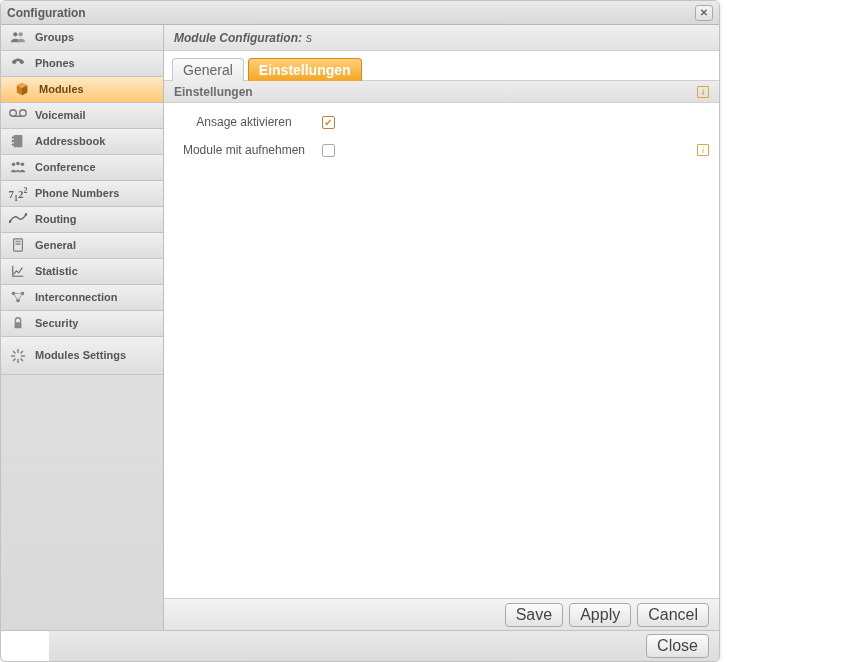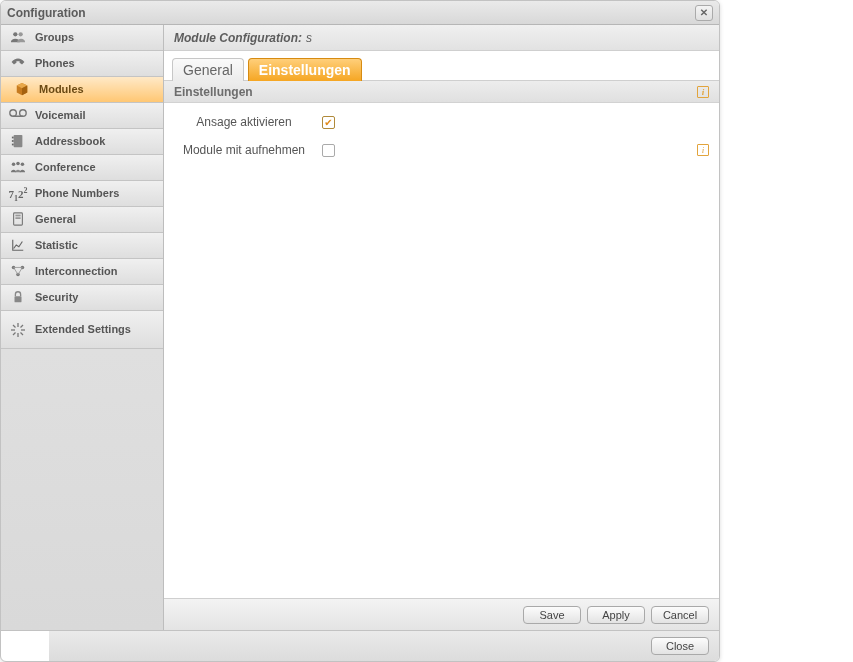--- a/index.html
+++ b/index.html
@@ -186,21 +186,21 @@
     display: flex; align-items: center; justify-content: flex-end;
     padding: 0 10px; gap: 6px;
   }
   .btn {
     min-width: 58px;
     padding: 2px 10px;
     border: 1px solid #a9a9a9;
     border-radius: 4px;
     background: linear-gradient(#fcfcfc,#e3e3e3);
     color: #444;
-    font-size: 11px;
+    font-size: 16px;
     text-align: center;
     cursor: pointer;
   }
   .window-footer {
     height: 30px;
     background: linear-gradient(#eaeaea,#dcdcdc);
     display: flex; align-items: center; justify-content: flex-end;
     padding: 0 10px;
     margin-left: 48px;
   }
@@ -282,20 +282,30 @@
                 <path d="M11 13c0-2 1.5-3 3-3s3 1 3 3" fill="#777"></path>
               </svg>
             </span>
           <span class="label">Conference</span>
         </div>
         <div class="sidebar-item">
           <span class="icon">
               <span style="font-family:Georgia,serif;font-size:11px;color:#666;font-weight:bold;">7<sub style="font-size:8px">1</sub>2<sup style="font-size:8px">2</sup></span>
             </span>
           <span class="label">Phone Numbers</span>
+        </div>
+        <div class="sidebar-item">
+          <span class="icon">
+              <svg width="18" height="12" viewBox="0 0 20 12">
+                <path d="M1 10 Q6 2 10 6 T19 2" fill="none" stroke="#666" stroke-width="1.5"></path>
+                <circle cx="1" cy="10" r="1.5" fill="#666"></circle>
+                <circle cx="19" cy="2" r="1.5" fill="#666"></circle>
+              </svg>
+            </span>
+          <span class="label">Routing</span>
         </div>
         <div class="sidebar-item">
           <span class="icon">
               <svg width="12" height="14" viewBox="0 0 12 16">
                 <rect x="1" y="1" width="10" height="14" rx="1" fill="none" stroke="#777" stroke-width="1.3"></rect>
                 <rect x="3" y="3" width="6" height="2" fill="#999"></rect>
                 <rect x="3" y="6" width="6" height="2" fill="#999"></rect>
               </svg>
             </span>
           <span class="label">General</span>
@@ -337,21 +347,21 @@
                   <line x1="8" y1="11" x2="8" y2="15"></line>
                   <line x1="1" y1="8" x2="5" y2="8"></line>
                   <line x1="11" y1="8" x2="15" y2="8"></line>
                   <line x1="3" y1="3" x2="5.5" y2="5.5"></line>
                   <line x1="10.5" y1="10.5" x2="13" y2="13"></line>
                   <line x1="3" y1="13" x2="5.5" y2="10.5"></line>
                   <line x1="10.5" y1="5.5" x2="13" y2="3"></line>
                 </g>
               </svg>
             </span>
-          <span class="label">Extended Settings</span>
+          <span class="label">Modules Settings</span>
         </div>
       </div>
 
       <div class="content">
         <div class="content-header">
           <span>Module Configuration:</span>
           <span class="val">s</span>
         </div>
 
         <div class="tabs">

